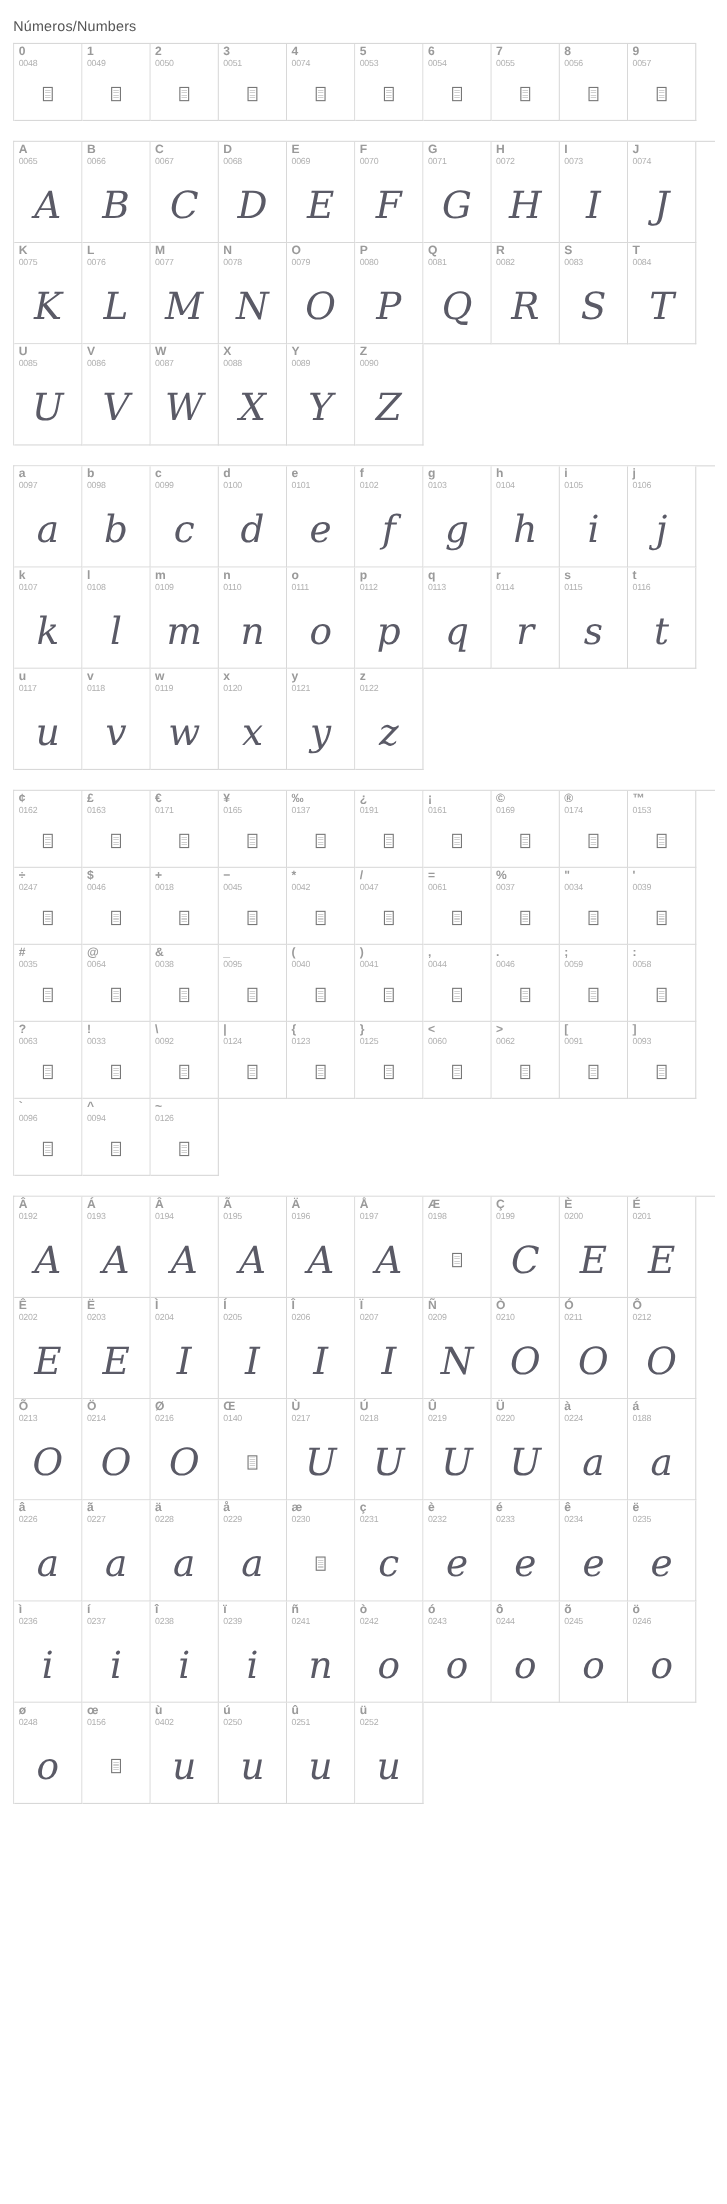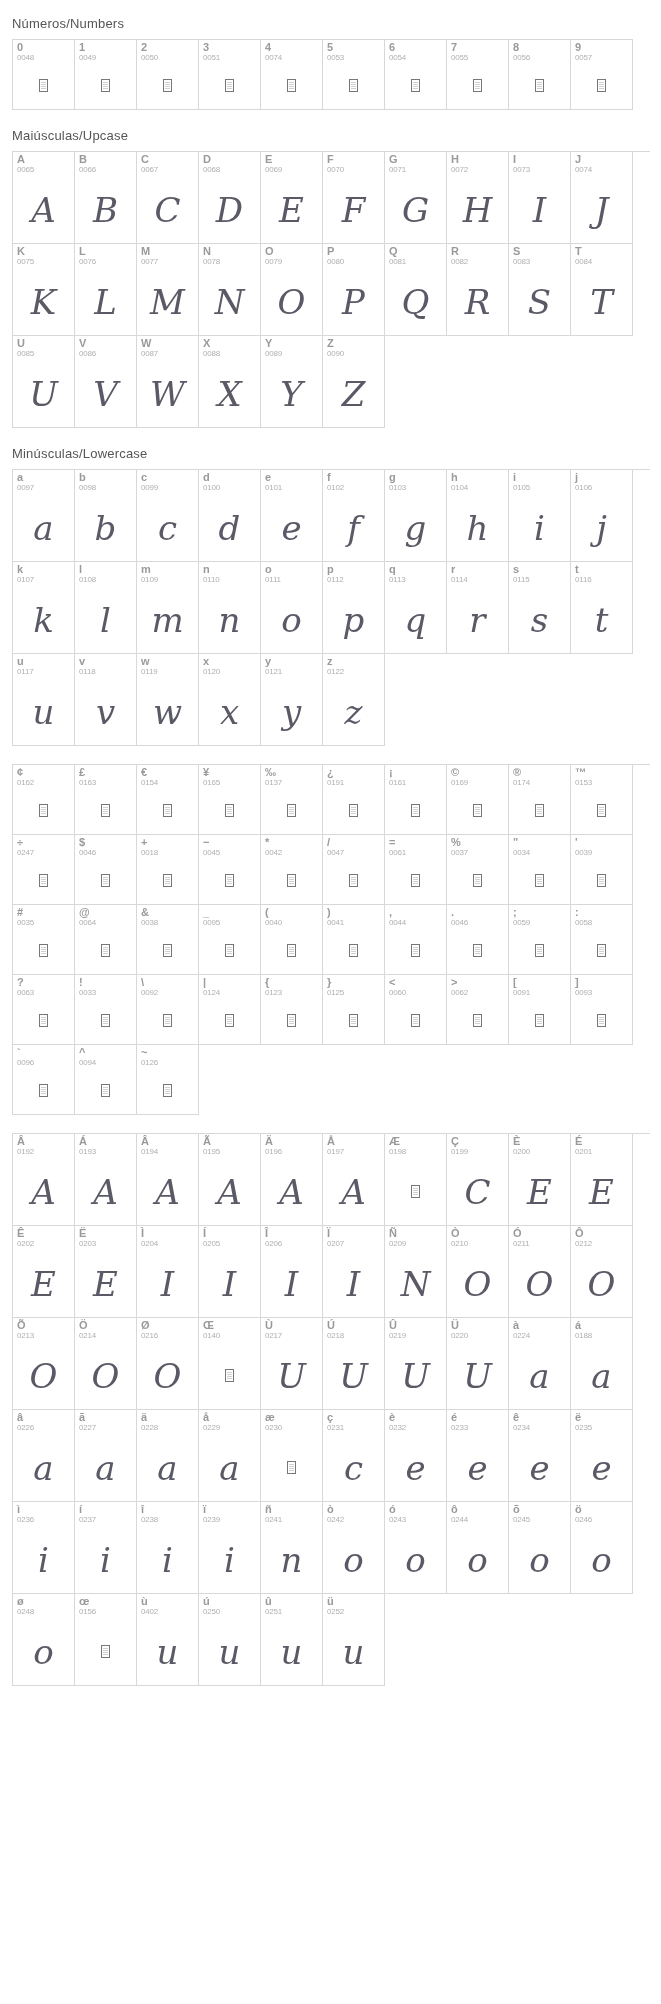--- a/index.html
+++ b/index.html
@@ -195,21 +195,20 @@
               <span class="ch">9</span>
               <span class="code">0057</span>
             </div>
             <div class="render">
               <span class="tofu"></span>
             </div>
           </div>
         </div>
       </div>
       <div class="section">
-        <div class="section-title">Maiúsculas/Upcase</div>
         <div class="glyph-grid">
           <div class="cell">
             <div class="meta">
               <span class="ch">A</span>
               <span class="code">0065</span>
             </div>
             <div class="render">A</div>
           </div>
           <div class="cell">
             <div class="meta">
@@ -382,21 +381,20 @@
           <div class="cell">
             <div class="meta">
               <span class="ch">Z</span>
               <span class="code">0090</span>
             </div>
             <div class="render">Z</div>
           </div>
         </div>
       </div>
       <div class="section">
-        <div class="section-title">Minúsculas/Lowercase</div>
         <div class="glyph-grid">
           <div class="cell">
             <div class="meta">
               <span class="ch">a</span>
               <span class="code">0097</span>
             </div>
             <div class="render">a</div>
           </div>
           <div class="cell">
             <div class="meta">
@@ -591,21 +589,21 @@
               <span class="ch">£</span>
               <span class="code">0163</span>
             </div>
             <div class="render">
               <span class="tofu"></span>
             </div>
           </div>
           <div class="cell">
             <div class="meta">
               <span class="ch">€</span>
-              <span class="code">0154</span>
+              <span class="code">0171</span>
             </div>
             <div class="render">
               <span class="tofu"></span>
             </div>
           </div>
           <div class="cell">
             <div class="meta">
               <span class="ch">¥</span>
               <span class="code">0165</span>
             </div>

